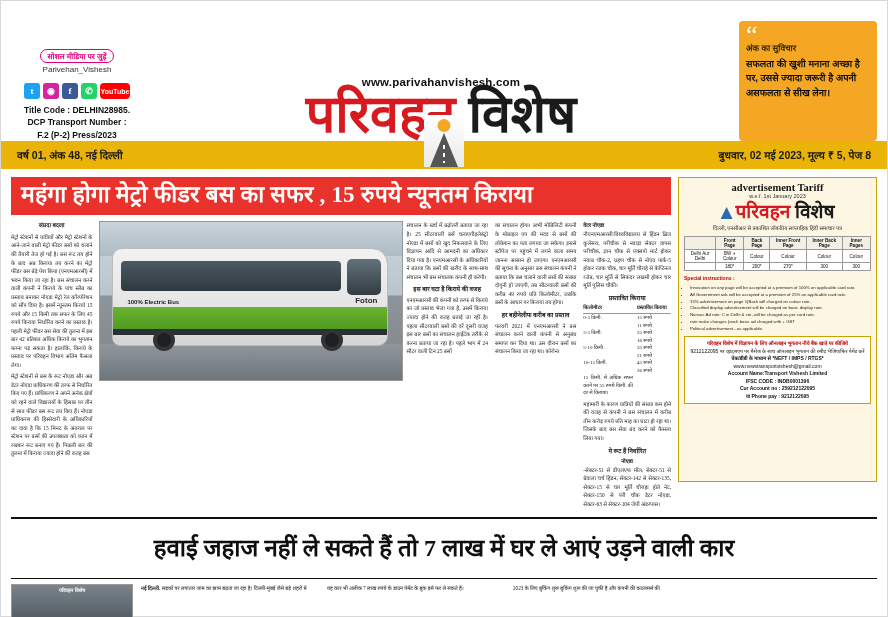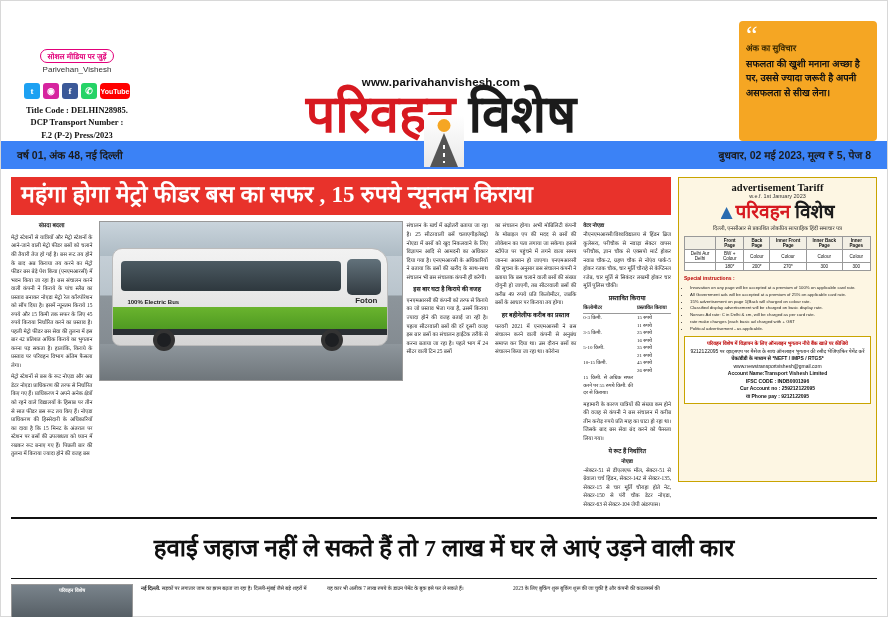--- a/index.html
+++ b/index.html
@@ -68,21 +68,20 @@
   .sicon.wa { background:#25d366; }
   .sicon.yt {
     background:#ff0000; width:30px; border-radius:4px; font-size:7px;
     font-family:"Liberation Sans", sans-serif;
   }
   .mh-codes {
     font-size: 8.5px;
     color: #111;
     font-weight: bold;
     line-height: 1.45;
-    font-family: Liberation Serif, serif;
   }
 
   .mh-center {
     flex: 1;
     text-align: center;
     padding-top: 4px;
   }
   .mh-url {
     font-size: 11.5px;
     color: #111;
@@ -134,21 +133,21 @@
   .mh-right-body {
     font-size: 9.5px;
     color: #111;
     line-height: 1.5;
     font-weight: bold;
   }
 
   
   .strip {
     height: 28px;
-    background: #3b82f6;
+    background: #eab308;
     display: flex;
     align-items: center;
     justify-content: space-between;
     padding: 0 16px;
     font-size: 10.5px;
     font-weight: bold;
     color: #1b1b1b;
     position: relative;
   }
   .strip-center-emblem {

